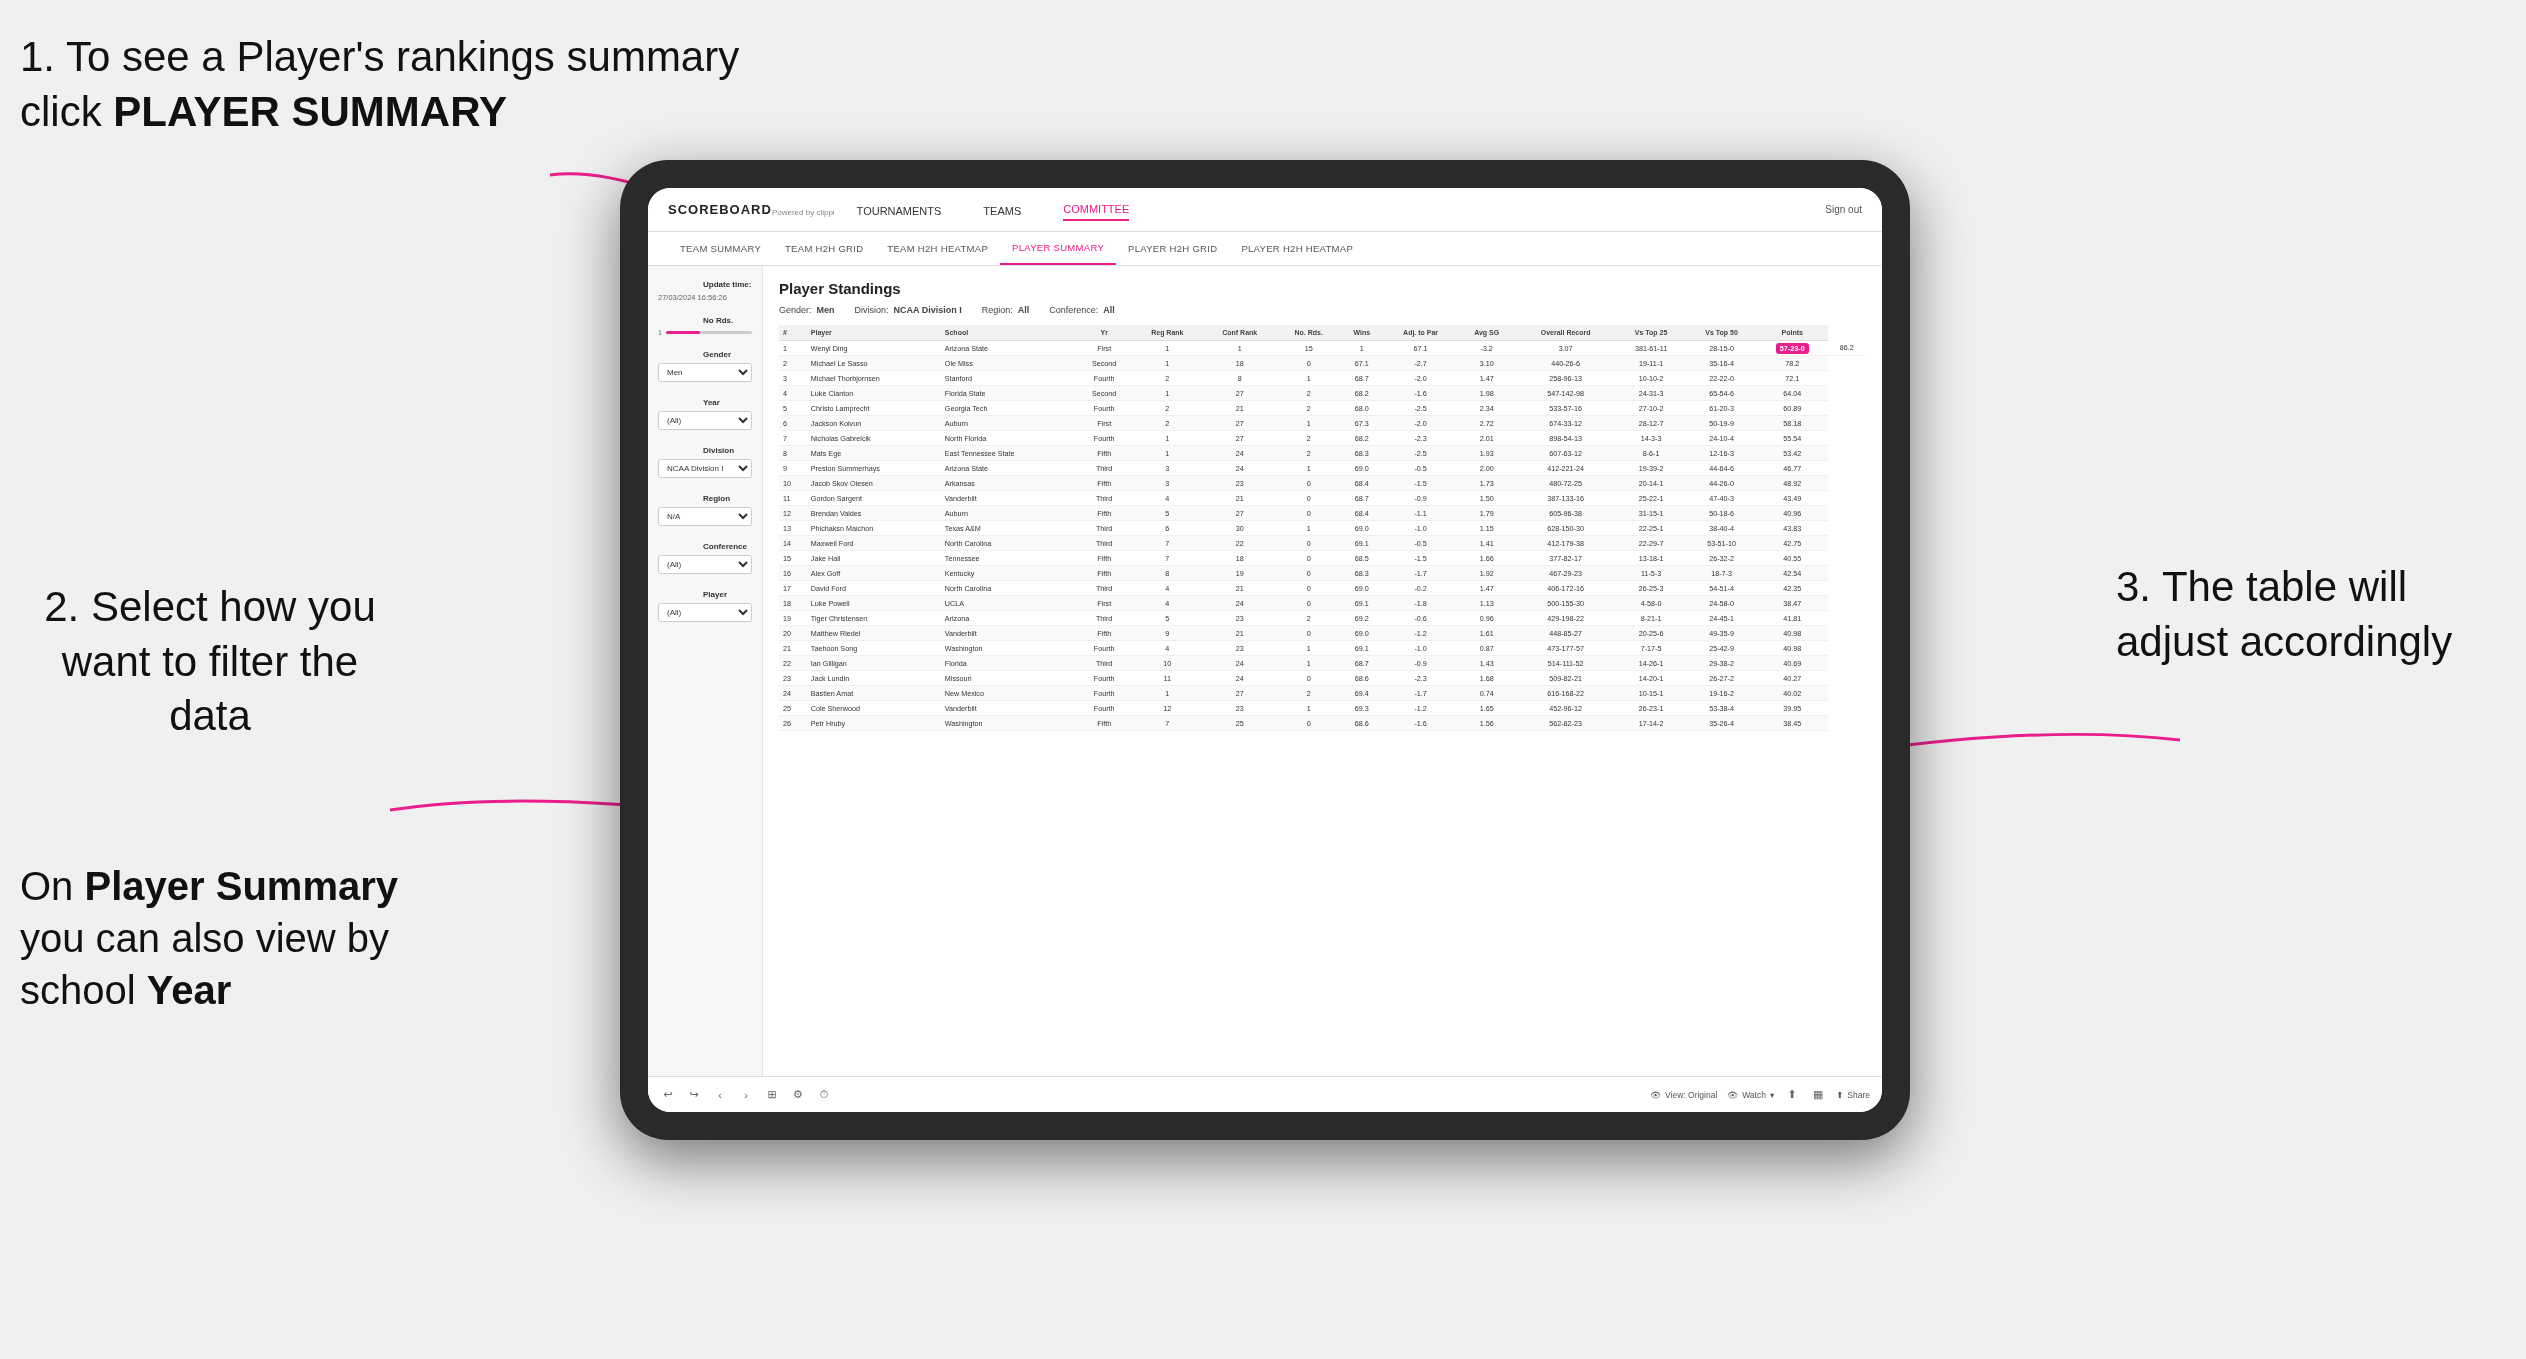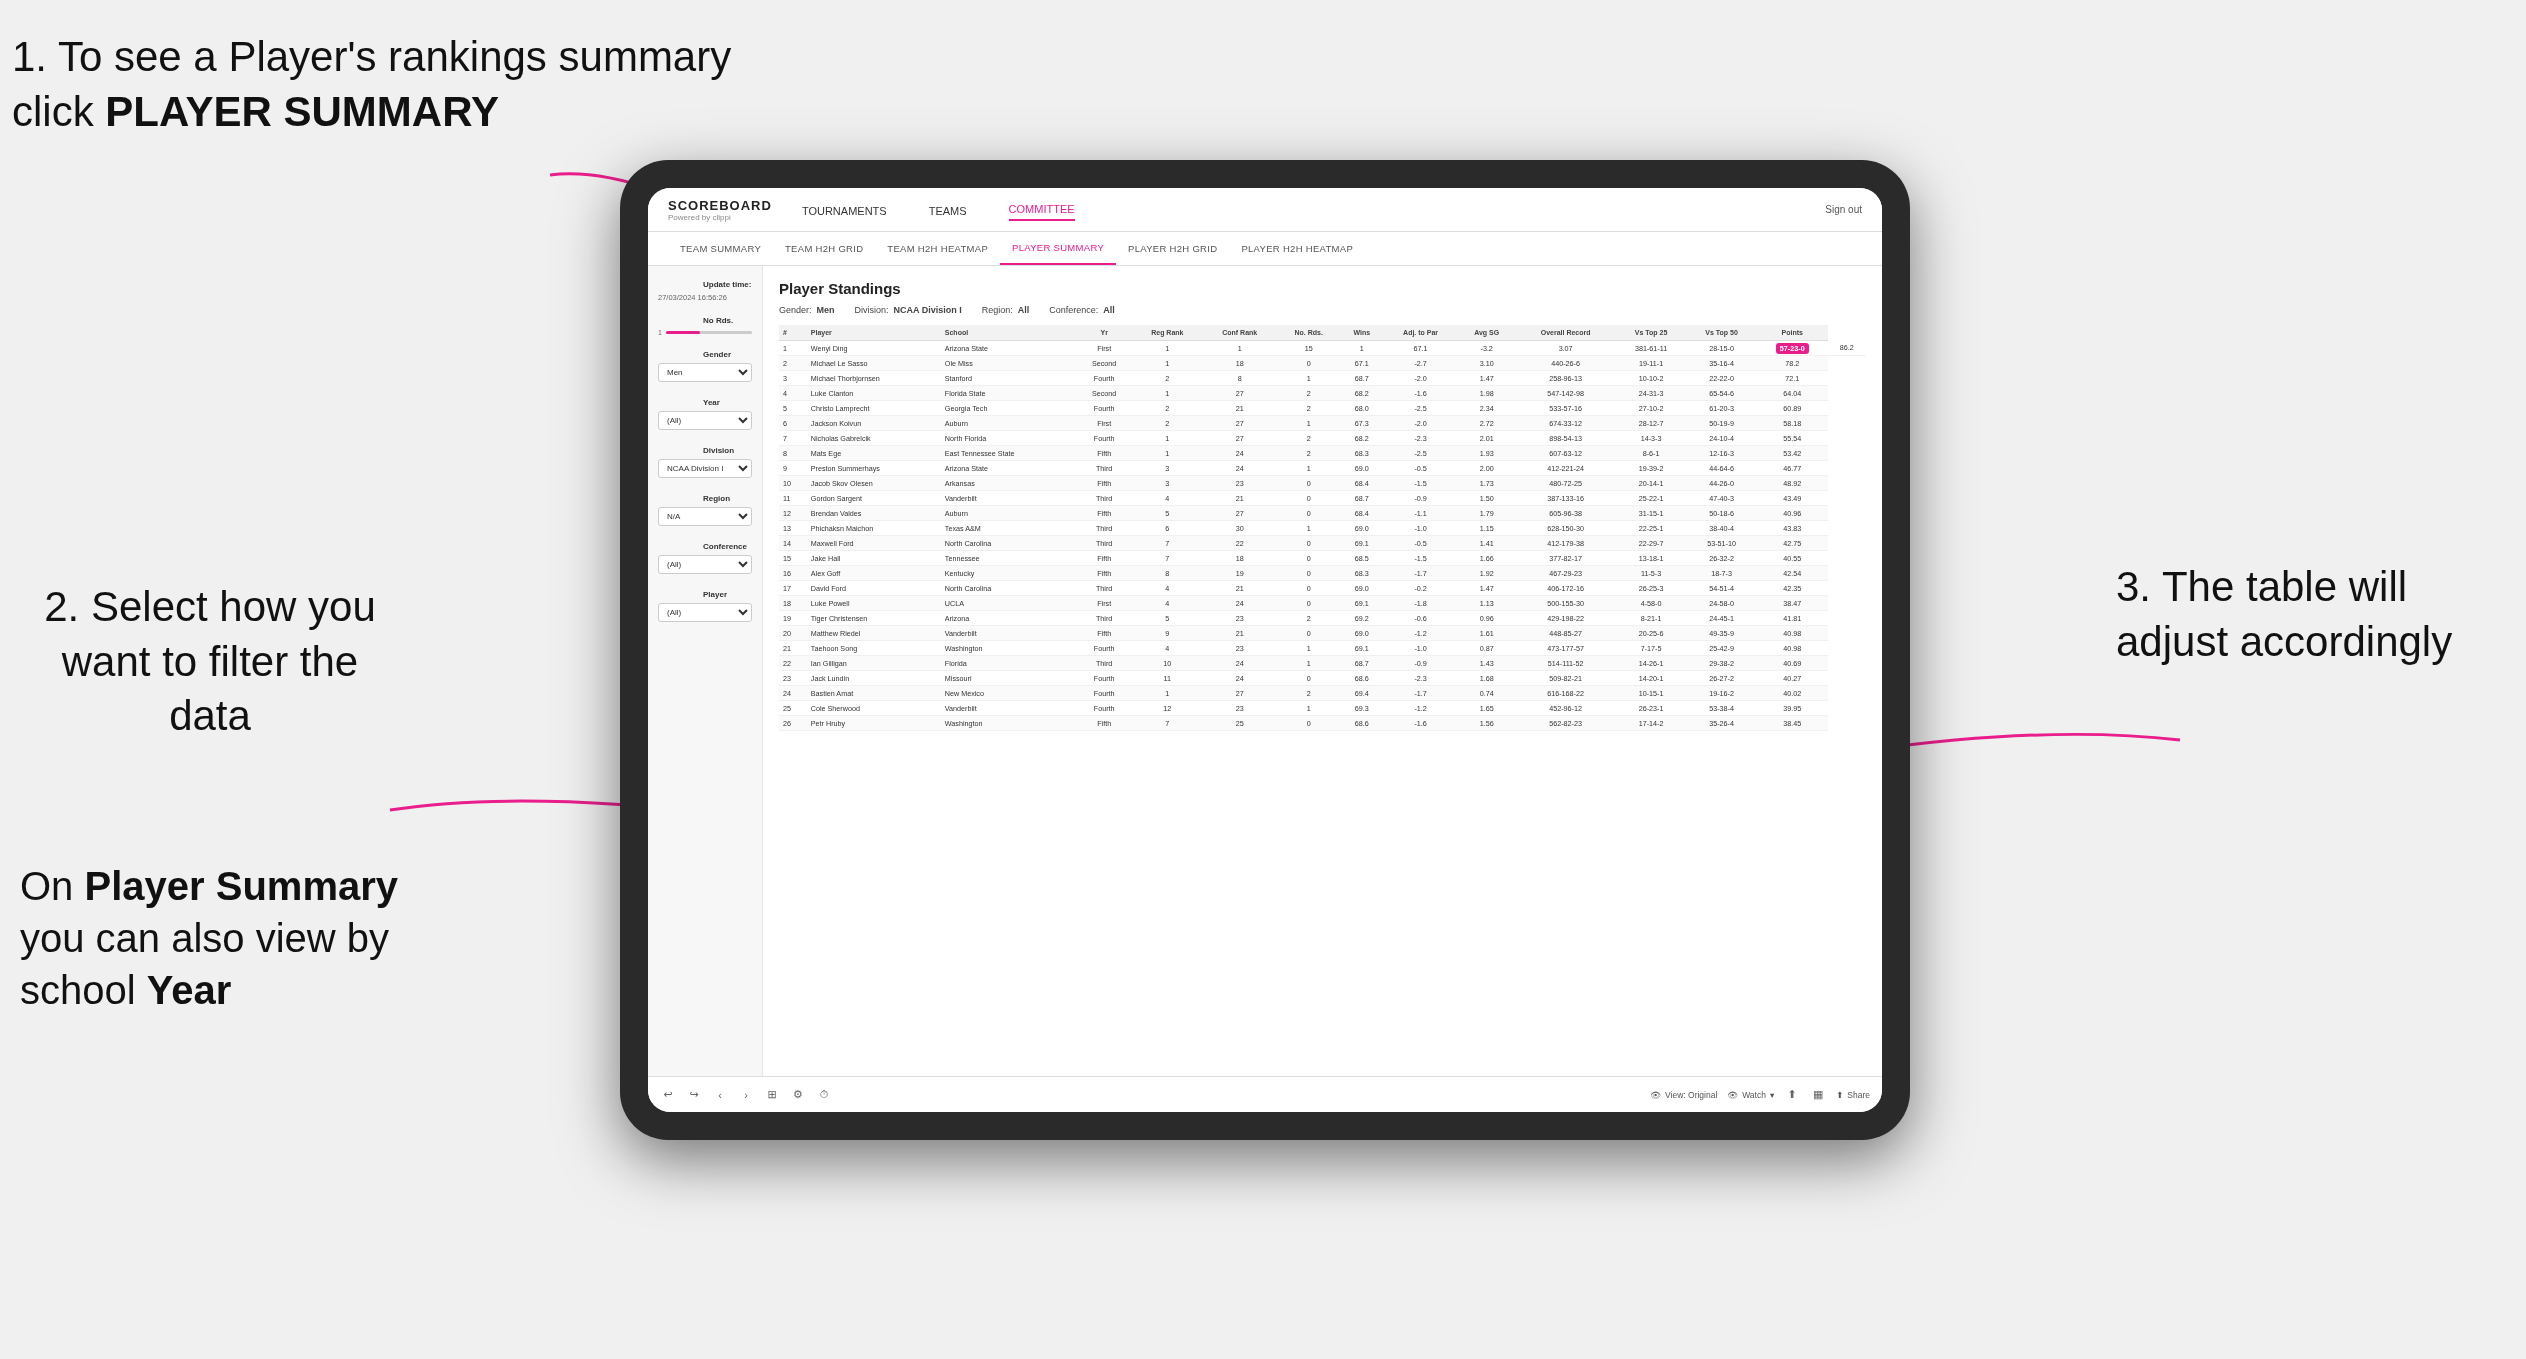--- a/index.html
+++ b/index.html
@@ -14,21 +14,21 @@
 
     
     .annotation {
       position: absolute;
       font-size: 42px;
       line-height: 1.3;
       color: #111;
       font-weight: 400;
     }
     .annotation strong { font-weight: 800; }
-    .annotation-1 { top: 30px; left: 12px; width: 780px; }
+    .annotation-1 { top: 30px; left: 20px; width: 780px; }
     .annotation-2 { top: 580px; left: 20px; width: 380px; text-align: center; }
     .annotation-2-sub { top: 860px; left: 20px; width: 450px; font-size: 40px; }
     .annotation-3 { top: 560px; right: 30px; width: 380px; text-align: left; }
 
     
     .tablet-outer {
       position: absolute;
       top: 160px;
       left: 620px;
       width: 1290px;
@@ -52,22 +52,22 @@
     .nav-bar {
       display: flex;
       align-items: center;
       padding: 0 20px;
       height: 44px;
       border-bottom: 1px solid #ddd;
       background: #fff;
     }
     .logo-area {
       display: flex;
-      flex-direction: column;
-      margin-right: 30px;
+      margin-right: 22px;
+      align-items: flex-end;
     }
     .logo-title {
       font-size: 13px;
       font-weight: 800;
       letter-spacing: 1px;
       color: #222;
     }
     .logo-sub {
       font-size: 8px;
       color: #888;

